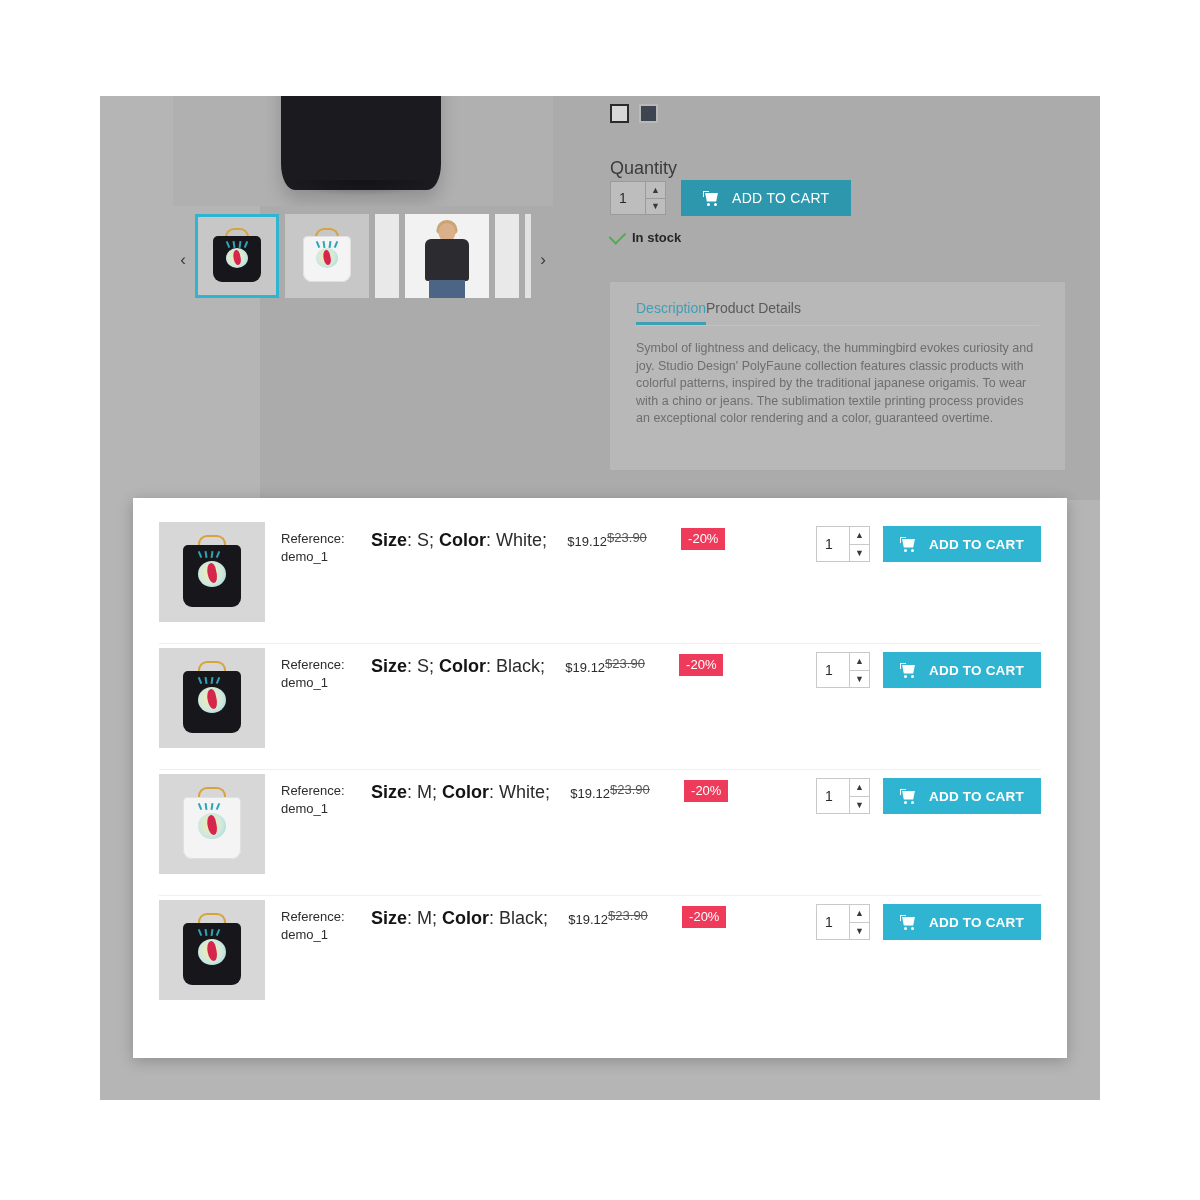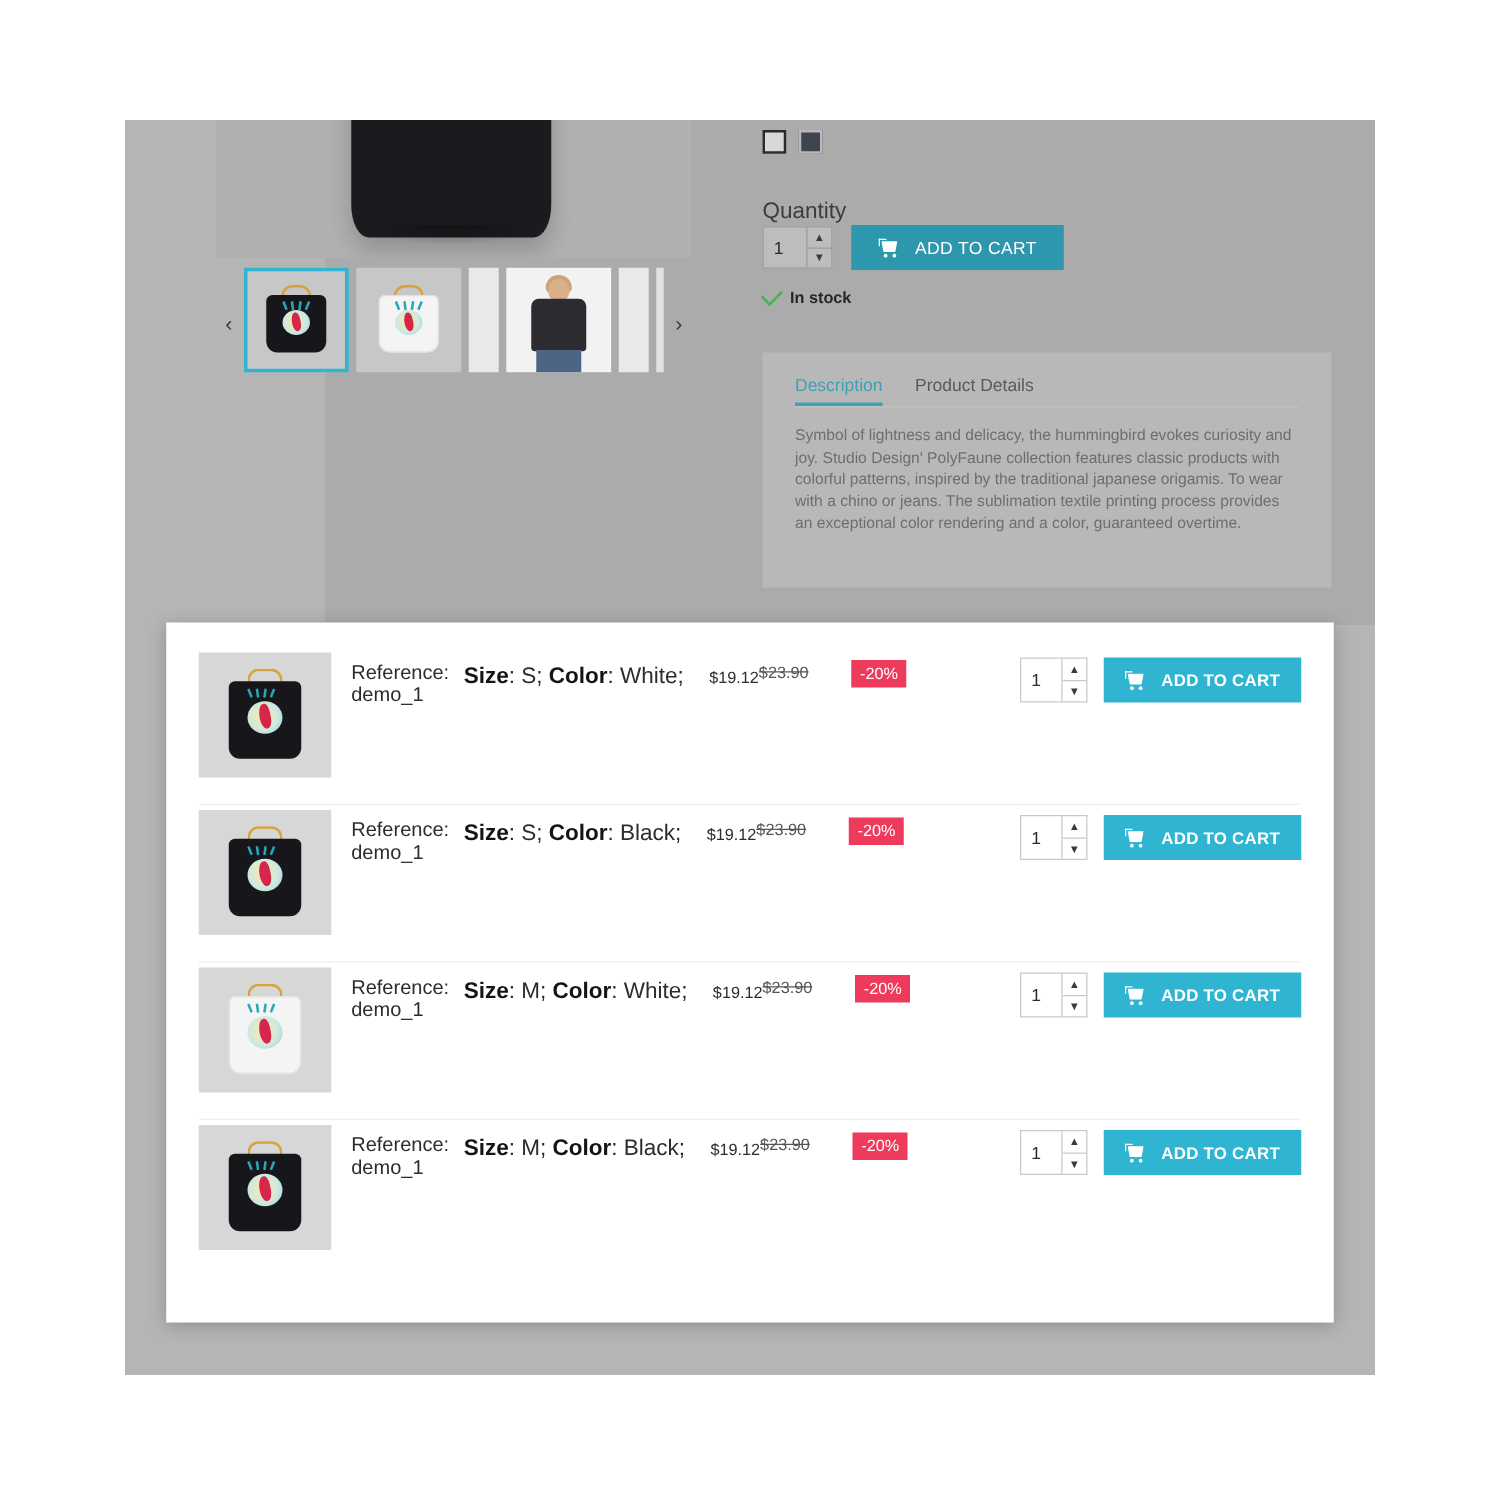--- a/index.html
+++ b/index.html
@@ -429,21 +429,20 @@
     left: 0px;
     top: 186px;
     width: 455px;
     height: 188px;
     background: #b8b8b8;
     padding: 18px 26px;
     box-sizing: border-box;
   }
   .tabs-row {
     display: flex;
-    gap: 26px;
     border-bottom: 1px solid #c2c2c2;
   }
   .tab {
     font-size: 14px;
     padding-bottom: 9px;
     cursor: pointer;
     color: #5a5a5a;
   }
   .tab.active {
     color: #3f9fb5;
@@ -499,21 +498,21 @@
   .row-thumb .tee .hanger { width: 24px; height: 11px; }
   .row-thumb .tee .body { left: 4px; top: 10px; width: 58px; height: 62px; }
   .row-thumb .tee .print { top: 26px; width: 28px; height: 26px; }
   .row-thumb .tee .bird { top: 28px; width: 9px; height: 20px; }
   .row-thumb .tee .rays { top: 16px; width: 30px; height: 10px; }
 
   .row-ref {
     flex: 0 0 90px;
     margin-left: 16px;
     margin-top: 12px;
-    font-size: 16px;
+    font-size: 13px;
     line-height: 18px;
     color: #2c2c2c;
   }
 
   .row-attrs {
     flex: 0 0 155px;
     margin-top: 12px;
     font-size: 18px;
     color: #2c2c2c;
     white-space: nowrap;

